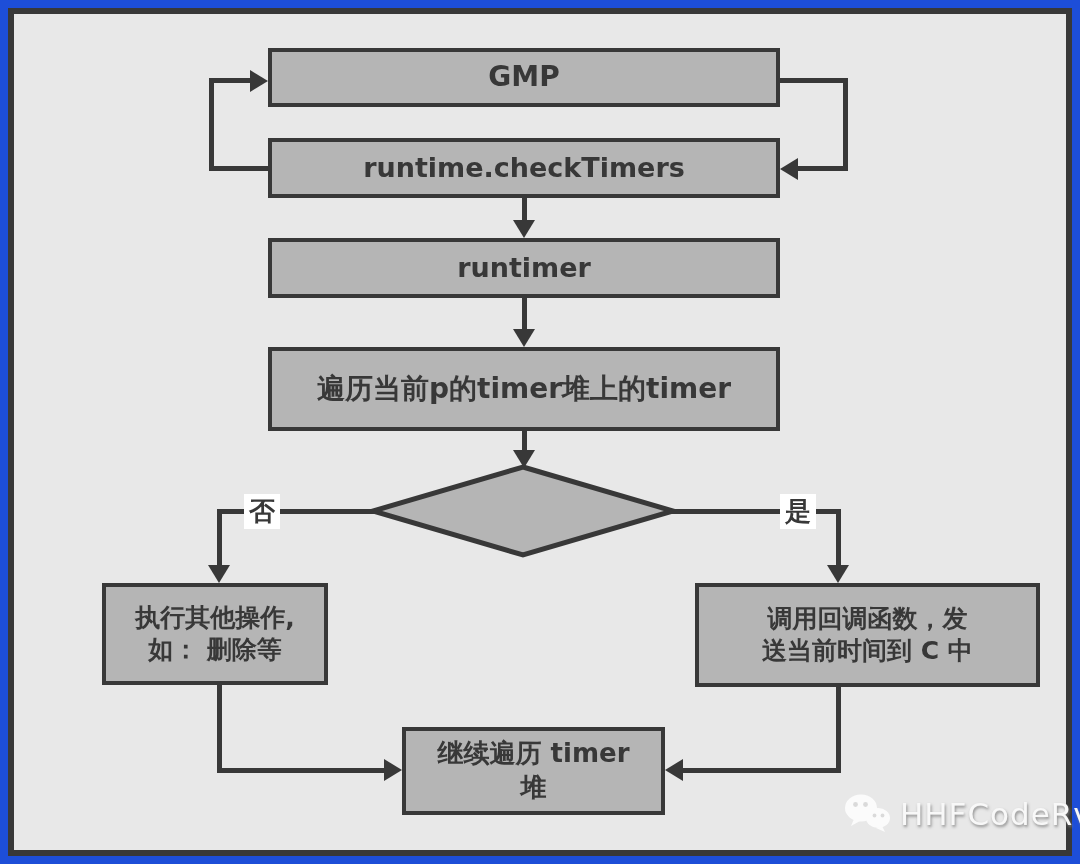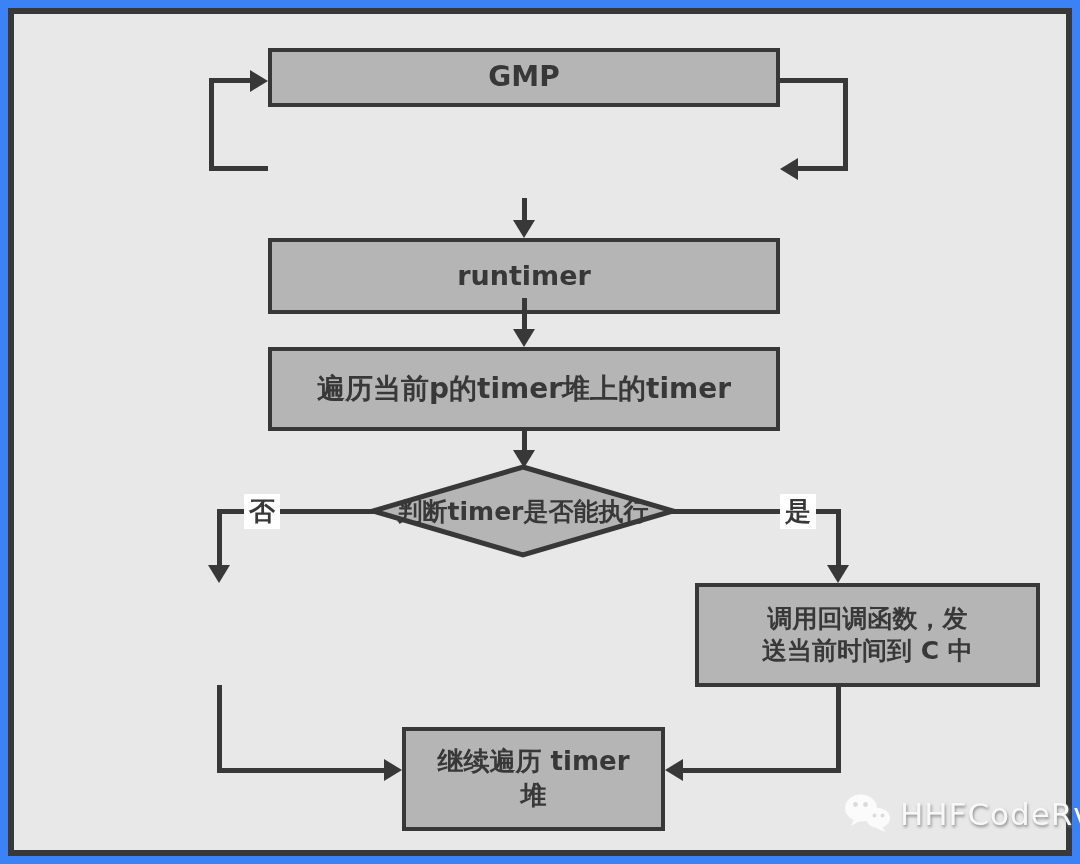--- a/index.html
+++ b/index.html
@@ -1,20 +1,20 @@
 <!DOCTYPE html>
 <html><head>
 <meta charset="utf-8">
 <style>
   html, body { margin: 0; padding: 0; background: #ffffff; }
   #page {
     position: relative;
     width: 1080px;
     height: 864px;
-    background: #3b82f6;
+    background: #1d4ed8;
     font-family: "DejaVu Sans", "Liberation Sans", sans-serif;
     overflow: hidden;
   }
   .canvas {
     position: absolute;
     left: 8px; top: 8px;
     width: 1052px; height: 836px;
     background: #e8e8e8;
     border: 6px solid #383838;
   }
@@ -72,37 +72,39 @@
   }
 </style>
 </head>
 <body>
 
 <div id="page">
   <div class="canvas">
 
     <div class="box" style="left:254px; top:34px; width:512px; height:59px; font-size:28px;">GMP</div>
 
+    <div class="box" style="left:254px; top:124px; width:512px; height:60px; font-size:27px;">runtime.checkTimers</div>
 
-    <div class="box" style="left:254px; top:224px; width:512px; height:76px; font-size:27px;">runtimer</div>
+    <div class="box" style="left:254px; top:224px; width:512px; height:60px; font-size:27px;">runtimer</div>
 
     <div class="box" style="left:254px; top:333px; width:512px; height:84px; font-size:28px;">遍历当前p的timer堆上的timer</div>
 
+    <div class="box" style="left:88px; top:569px; width:226px; height:102px; font-size:25px;">执行其他操作,
+如： 删除等</div>
 
     <div class="box" style="left:681px; top:569px; width:345px; height:104px; font-size:25px;">调用回调函数，发
 送当前时间到 C 中</div>
 
-    <div class="box" style="left:388px; top:713px; width:263px; height:104px; font-size:26px;">继续遍历 timer
+    <div class="box" style="left:388px; top:713px; width:263px; height:88px; font-size:26px;">继续遍历 timer
 堆</div>
 
     <div class="diamond-wrap">
       <svg width="306" height="94" viewBox="0 0 306 94">
         <polygon points="153,3 303,47 153,91 3,47" fill="#b5b5b5" stroke="#383838" stroke-width="5"></polygon>
       </svg>
-      <div class="diamond-text">判断timer是否能执行</div>
     </div>
 
     <div>
       <div class="line" style="left:508px; top:184px; width:5px; height:26px;"></div>
       <div class="arrow arrow-down" style="left:499px; top:206px;"></div>
     </div>
 
     <div>
       <div class="line" style="left:508px; top:284px; width:5px; height:33px;"></div>
       <div class="arrow arrow-down" style="left:499px; top:315px;"></div>

